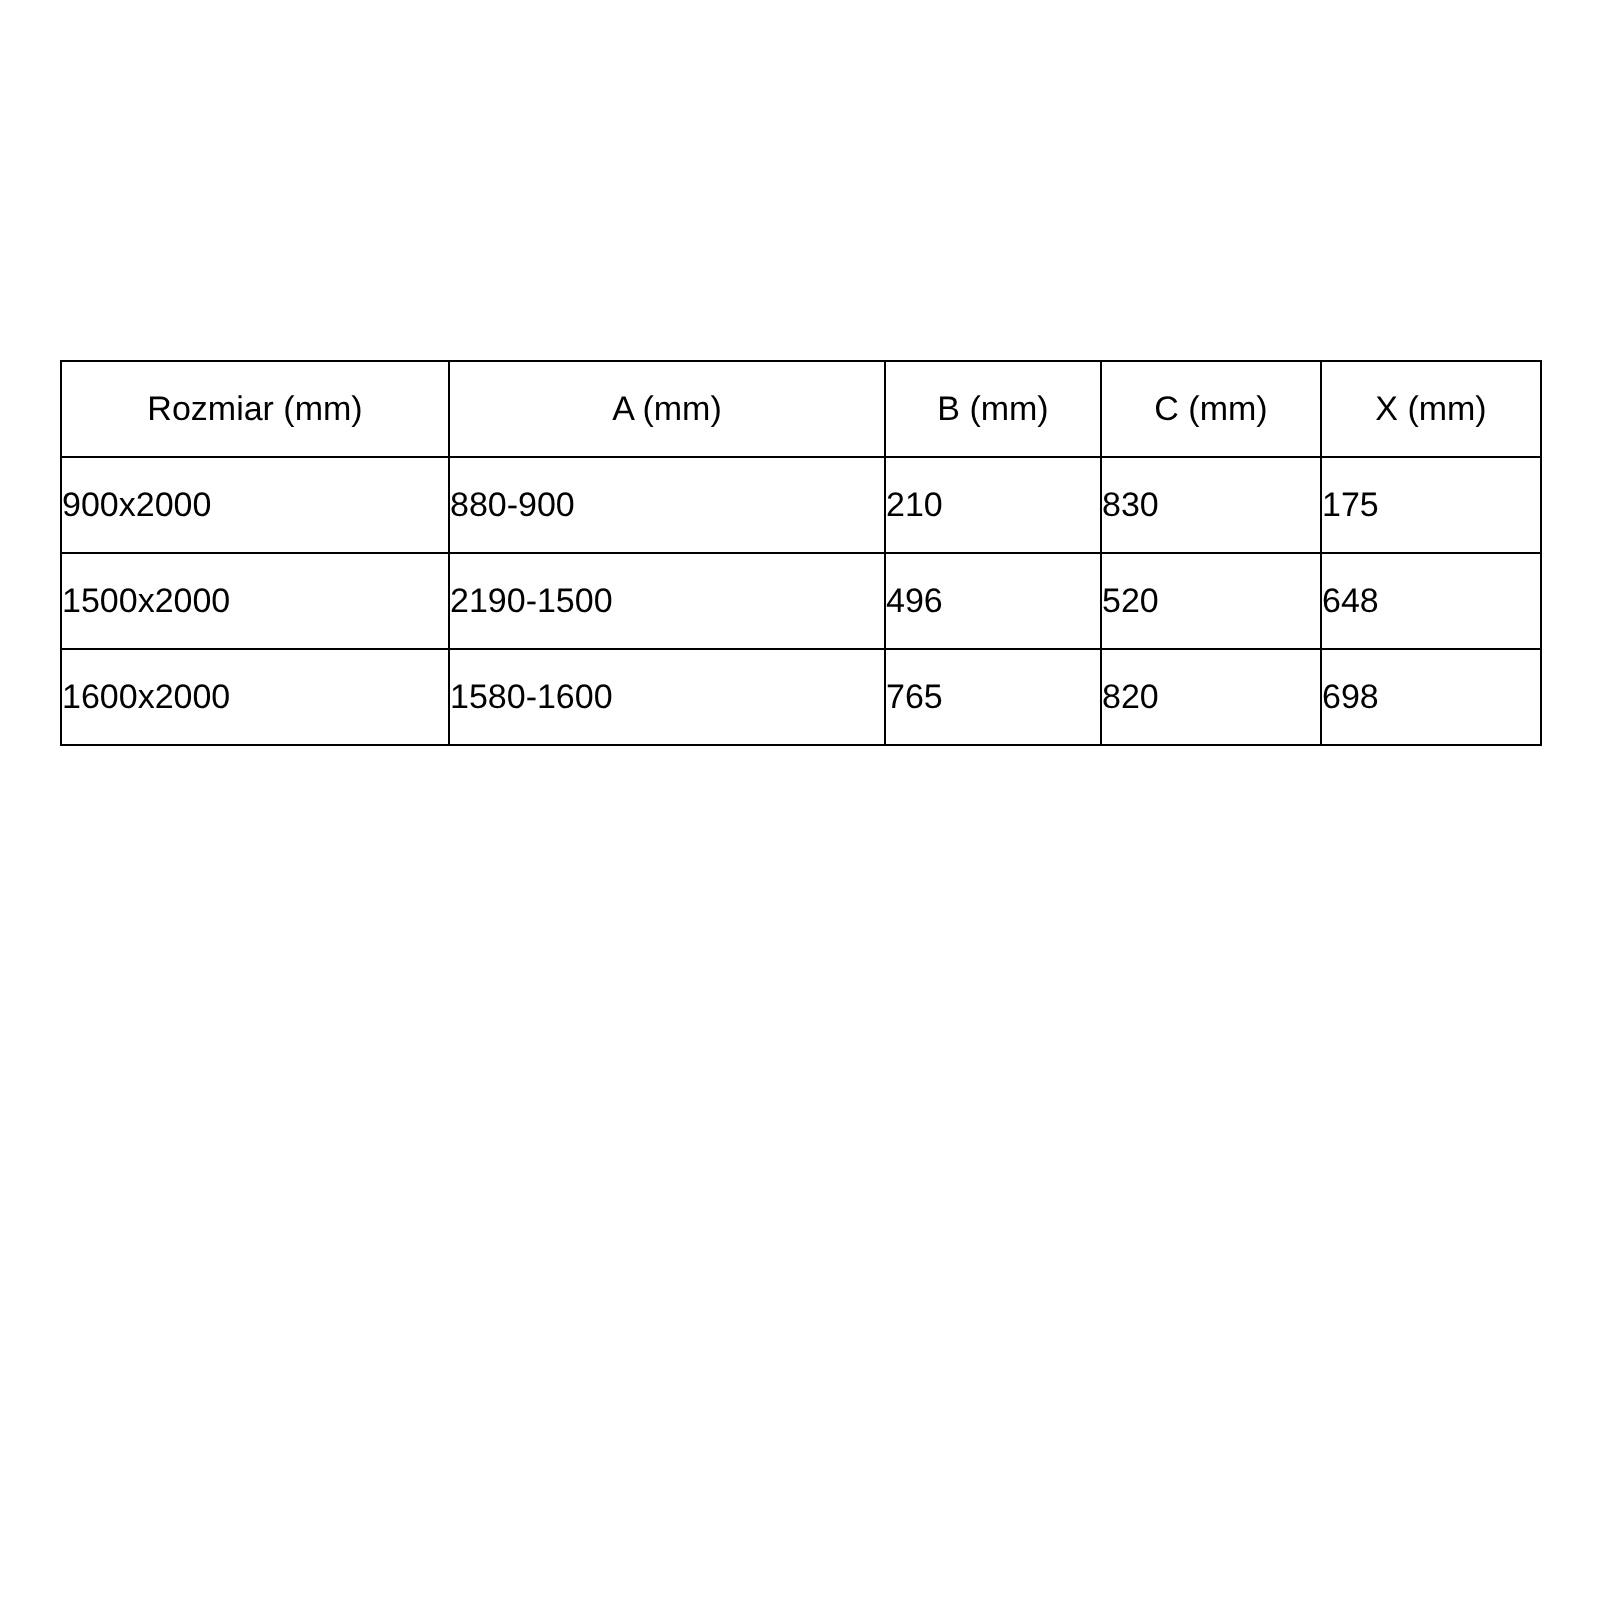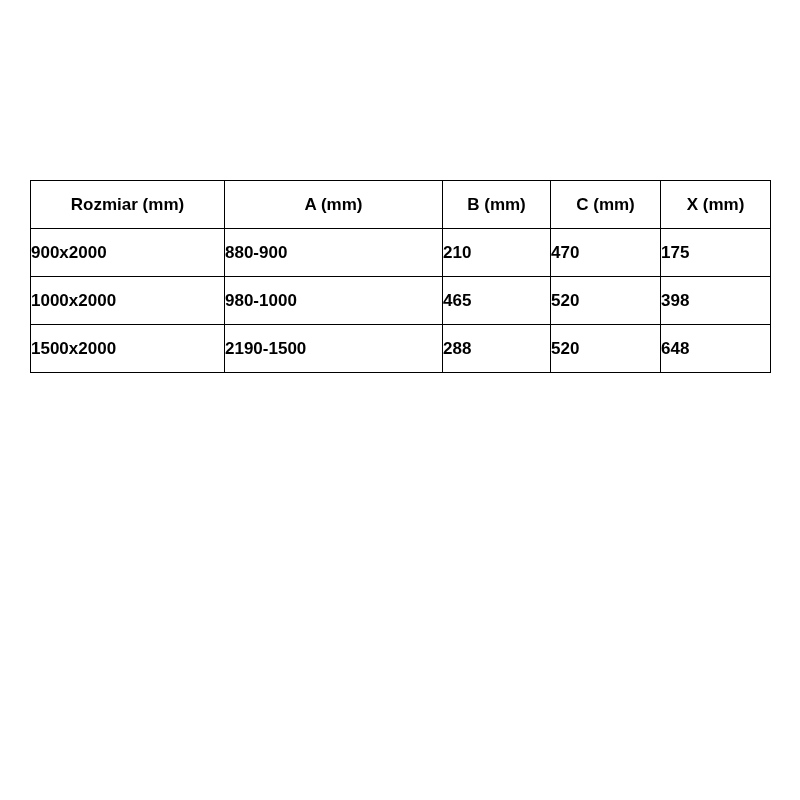--- a/index.html
+++ b/index.html
@@ -27,21 +27,21 @@
   }
   table.spec {
     border-collapse: collapse;
     width: 740px;
     table-layout: fixed;
   }
   table.spec th,
   table.spec td {
     border: 1px solid #000000;
     vertical-align: middle;
-    font-weight: bold;
+    font-weight: normal;
     font-size: 17px;
     height: 47px;
     padding: 0;
     white-space: nowrap;
   }
   table.spec th {
     font-size: 17px;
   }
   col.c0 { width: 194px; }
   col.c1 { width: 218px; }
@@ -69,33 +69,33 @@
           <th>B (mm)</th>
           <th>C (mm)</th>
           <th>X (mm)</th>
         </tr>
       </thead>
       <tbody>
         <tr>
           <td>900x2000</td>
           <td>880-900</td>
           <td>210</td>
-          <td>470</td>
+          <td>830</td>
           <td>175</td>
-        </tr>
-        <tr>
-          <td>1000x2000</td>
-          <td>980-1000</td>
-          <td>465</td>
-          <td>520</td>
-          <td>398</td>
         </tr>
         <tr>
           <td>1500x2000</td>
           <td>2190-1500</td>
-          <td>288</td>
+          <td>496</td>
           <td>520</td>
           <td>648</td>
+        </tr>
+        <tr>
+          <td>1600x2000</td>
+          <td>1580-1600</td>
+          <td>765</td>
+          <td>820</td>
+          <td>698</td>
         </tr>
       </tbody>
     </table>
   </div>
 </div>
 
 </body></html>

